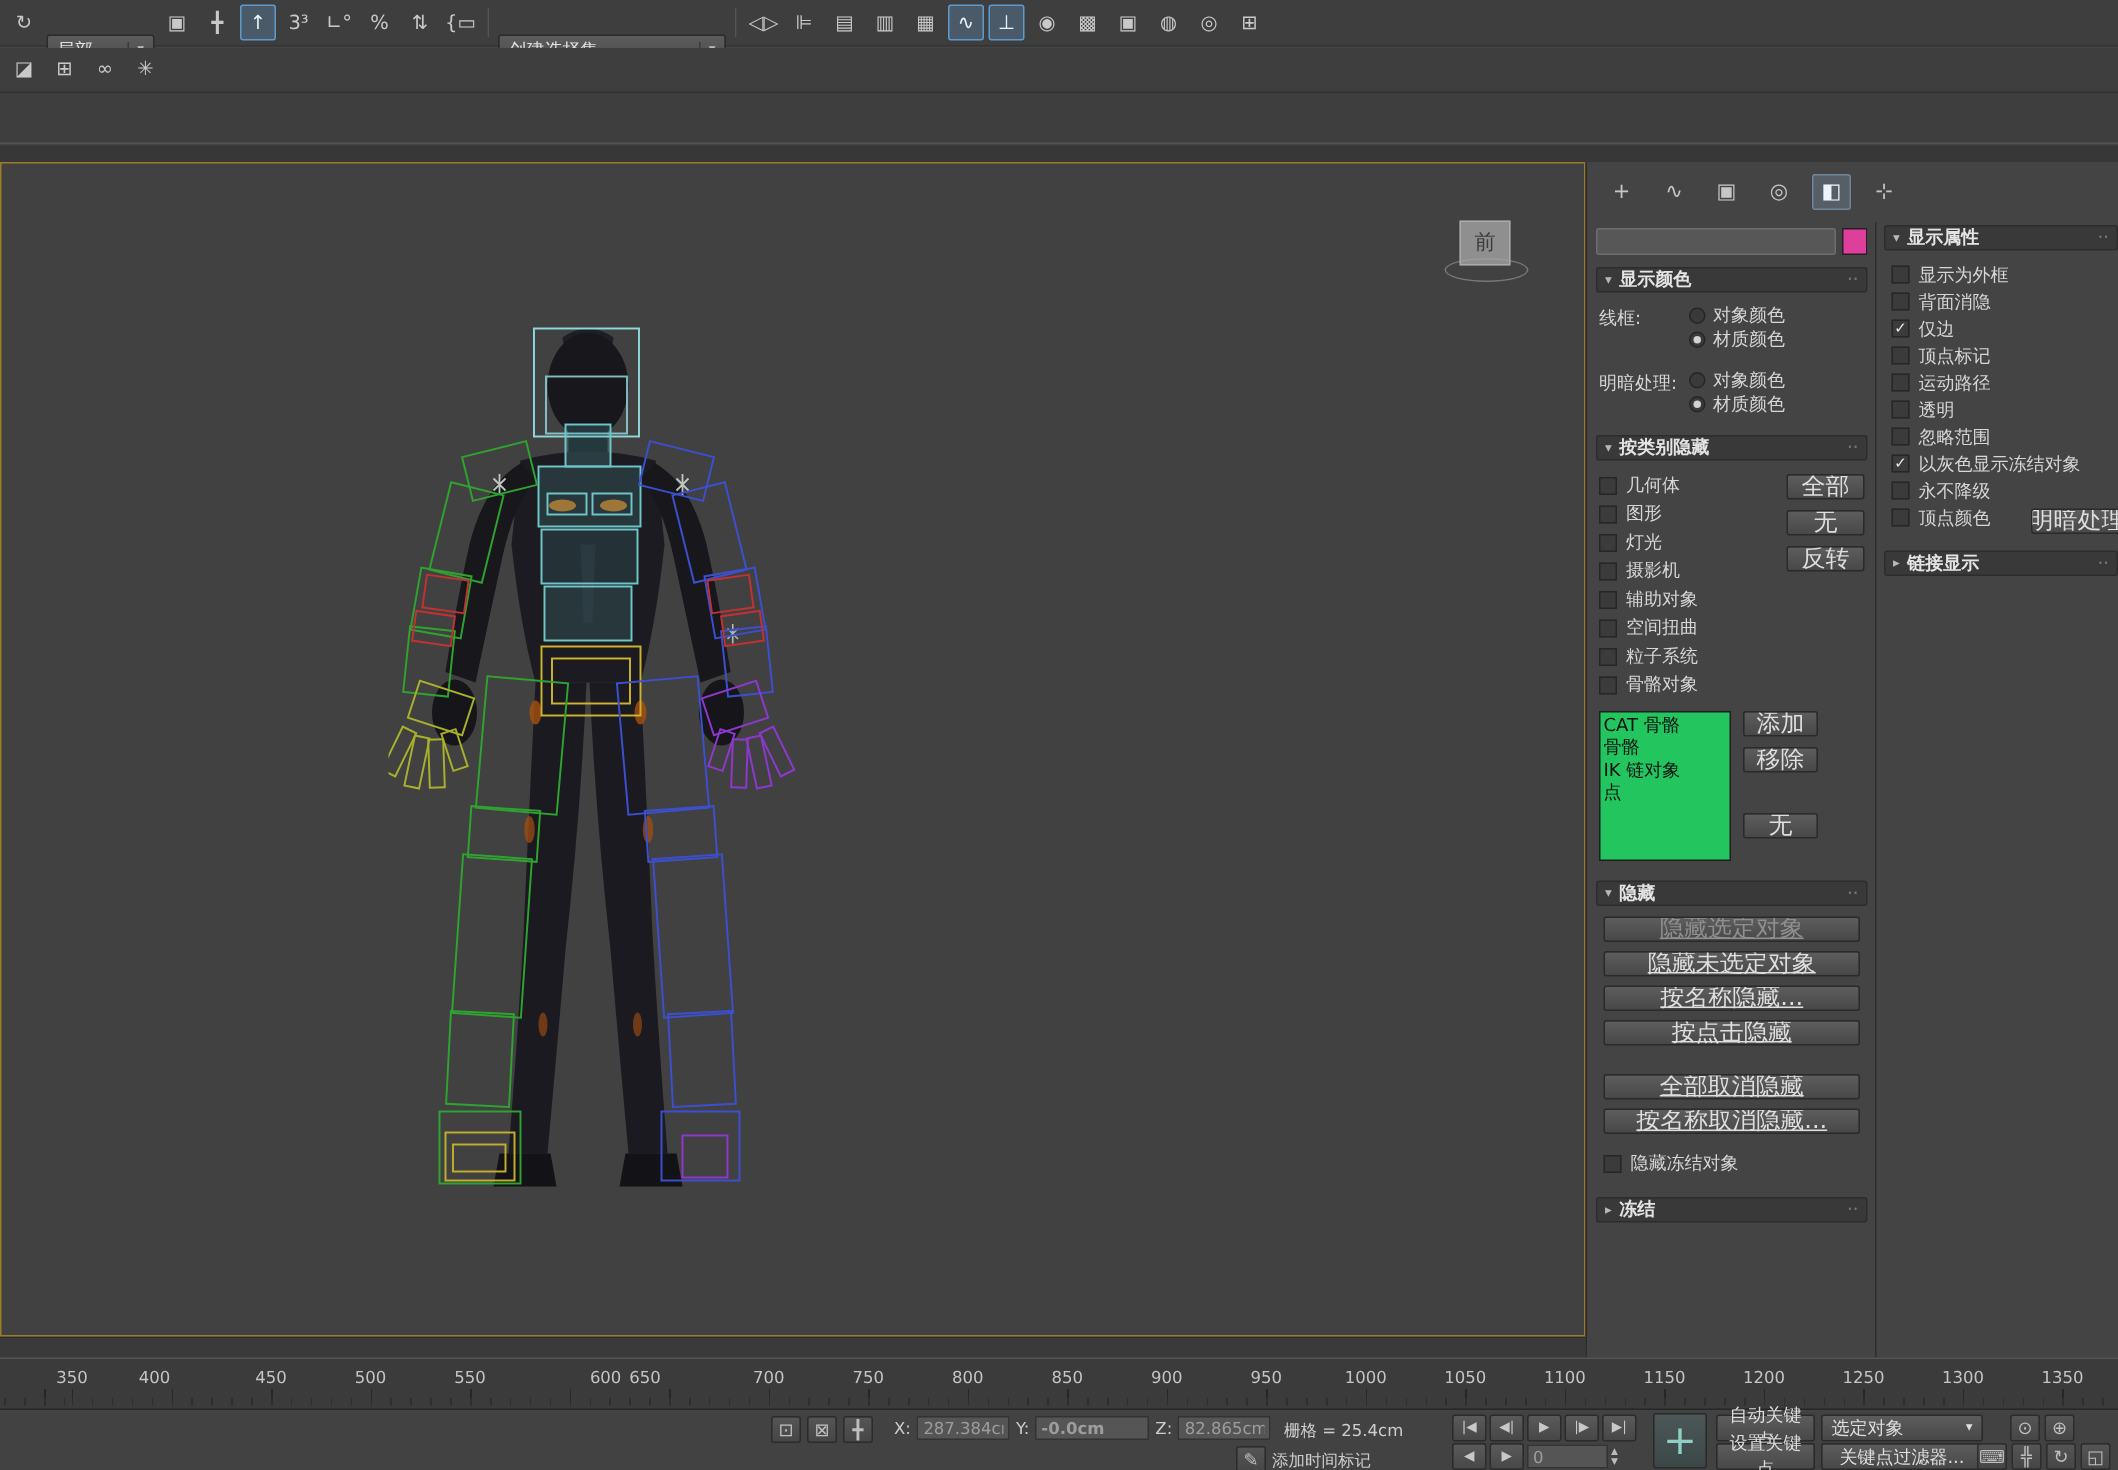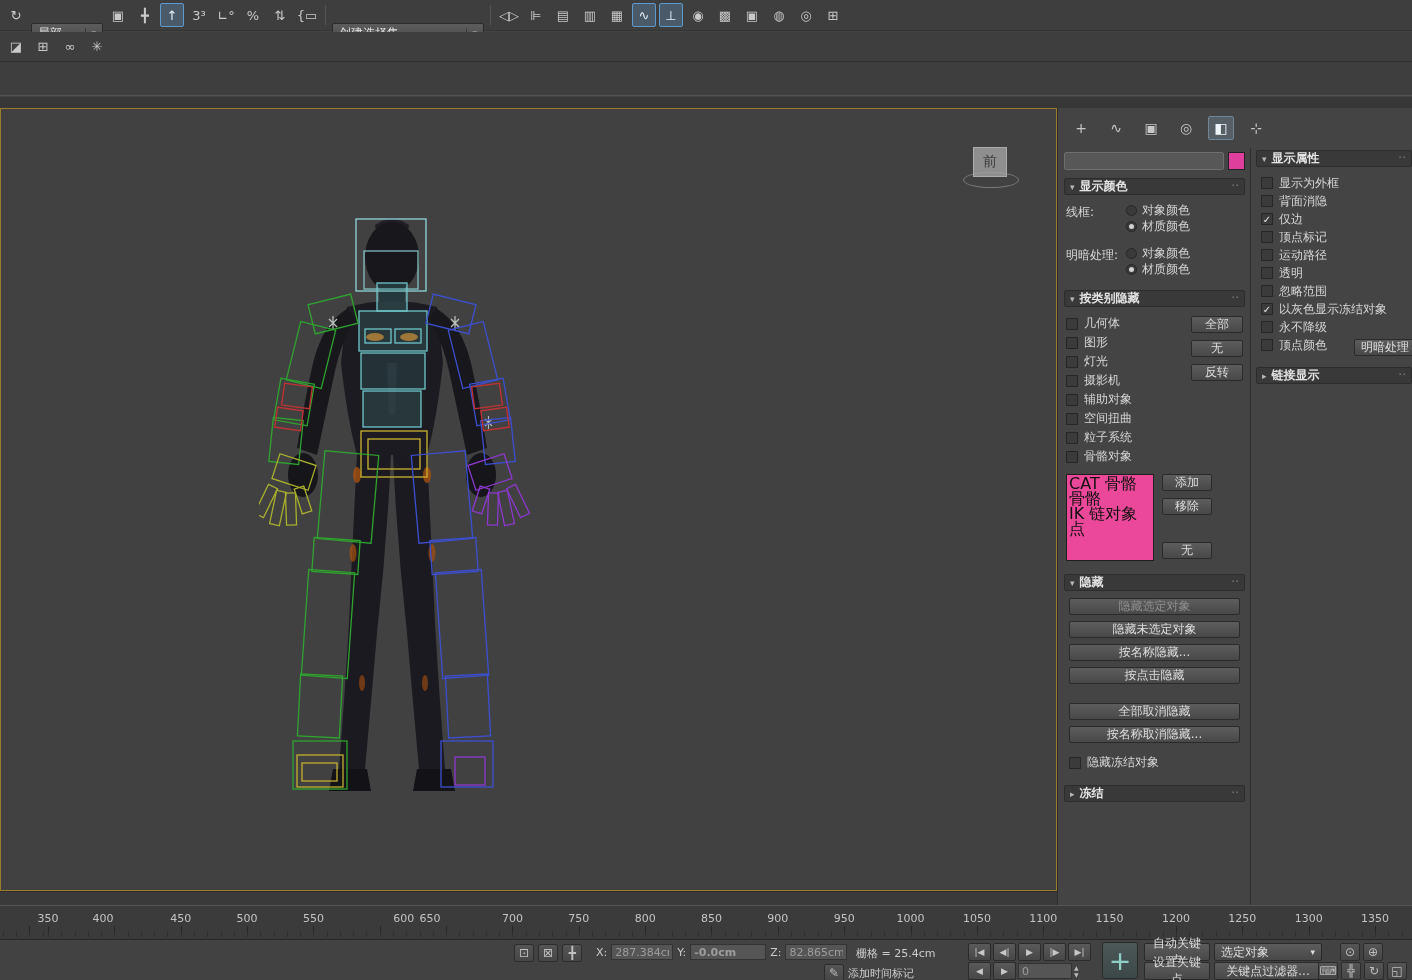--- a/index.html
+++ b/index.html
@@ -65,32 +65,32 @@
   .radio.sel::after { content:""; position:absolute; inset:2px; border-radius:50%; background:#d2d2d2; }
   
   .check-row { display:flex; align-items:center; gap:6px; height:19px; }
   .checkbox { width:12px; height:12px; background:#3b3b3b; border:1px solid #262626; display:flex; align-items:center; justify-content:center; font-size:10px; color:#ececec; flex:0 0 auto; }
   .check-row.checked .checkbox::after { content:"✓"; }
   
   .cat-grid { display:grid; grid-template-columns:1fr 52px; column-gap:8px; }
   .cat-btns { display:flex; flex-direction:column; gap:7px; padding-top:2px; }
   .btn {
     height:17px; background:linear-gradient(#5d5d5d,#484848); border:1px solid #2a2a2a; border-radius:2px;
-    color:#dedede; font-size:12px; display:flex; align-items:center; justify-content:center;
+    color:#dedede; font-size:16px; display:flex; align-items:center; justify-content:center;
     font-family:inherit; white-space:nowrap; overflow:hidden;
   }
   .btn.disabled { color:#8f8f8f; }
   .list-row { display:flex; gap:8px; margin-top:8px; }
-  .listbox { width:88px; height:87px; background:#ec4899; color:#111; border:1px solid #1f1f1f; font-size:16px; padding:1px 2px; overflow:hidden; }
+  .listbox { width:88px; height:100px; background:#22c55e; color:#111; border:1px solid #1f1f1f; font-size:12px; padding:1px 2px; overflow:hidden; }
   .list-item { line-height:15px; white-space:nowrap; }
   .list-side { display:flex; flex-direction:column; gap:7px; width:50px; height:85px; }
   .list-side .btn:last-child { margin-top:auto; }
   
   .hide-body { display:flex; flex-direction:column; gap:6px; padding-left:5px; padding-right:5px; }
-  .hide-body .btn { width:100%; }
+  .hide-body .btn { width:100%;text-decoration:underline; }
   .gap-top { margin-top:13px; }
   .frozen-row { margin-top:4px; }
   
   .dp-body { padding-left:5px; }
   .dp-body .check-row { height:18px; }
   .shaded-btn { position:absolute; right:-4px; bottom:6px; width:62px; }
   
   #ruler { position:absolute; left:0; top:905px; width:100%; height:35px; background:#3b3b3b; border-top:1px solid #555; border-bottom:1px solid #262626; }
   .tick-label { position:absolute; top:6px; transform:translateX(-50%); font-size:11px; color:#c4c4c4;text-align:right; }
   .ticks-minor, .ticks-major { position:absolute; left:0; right:0; bottom:2px; background-position:48px 0; }

